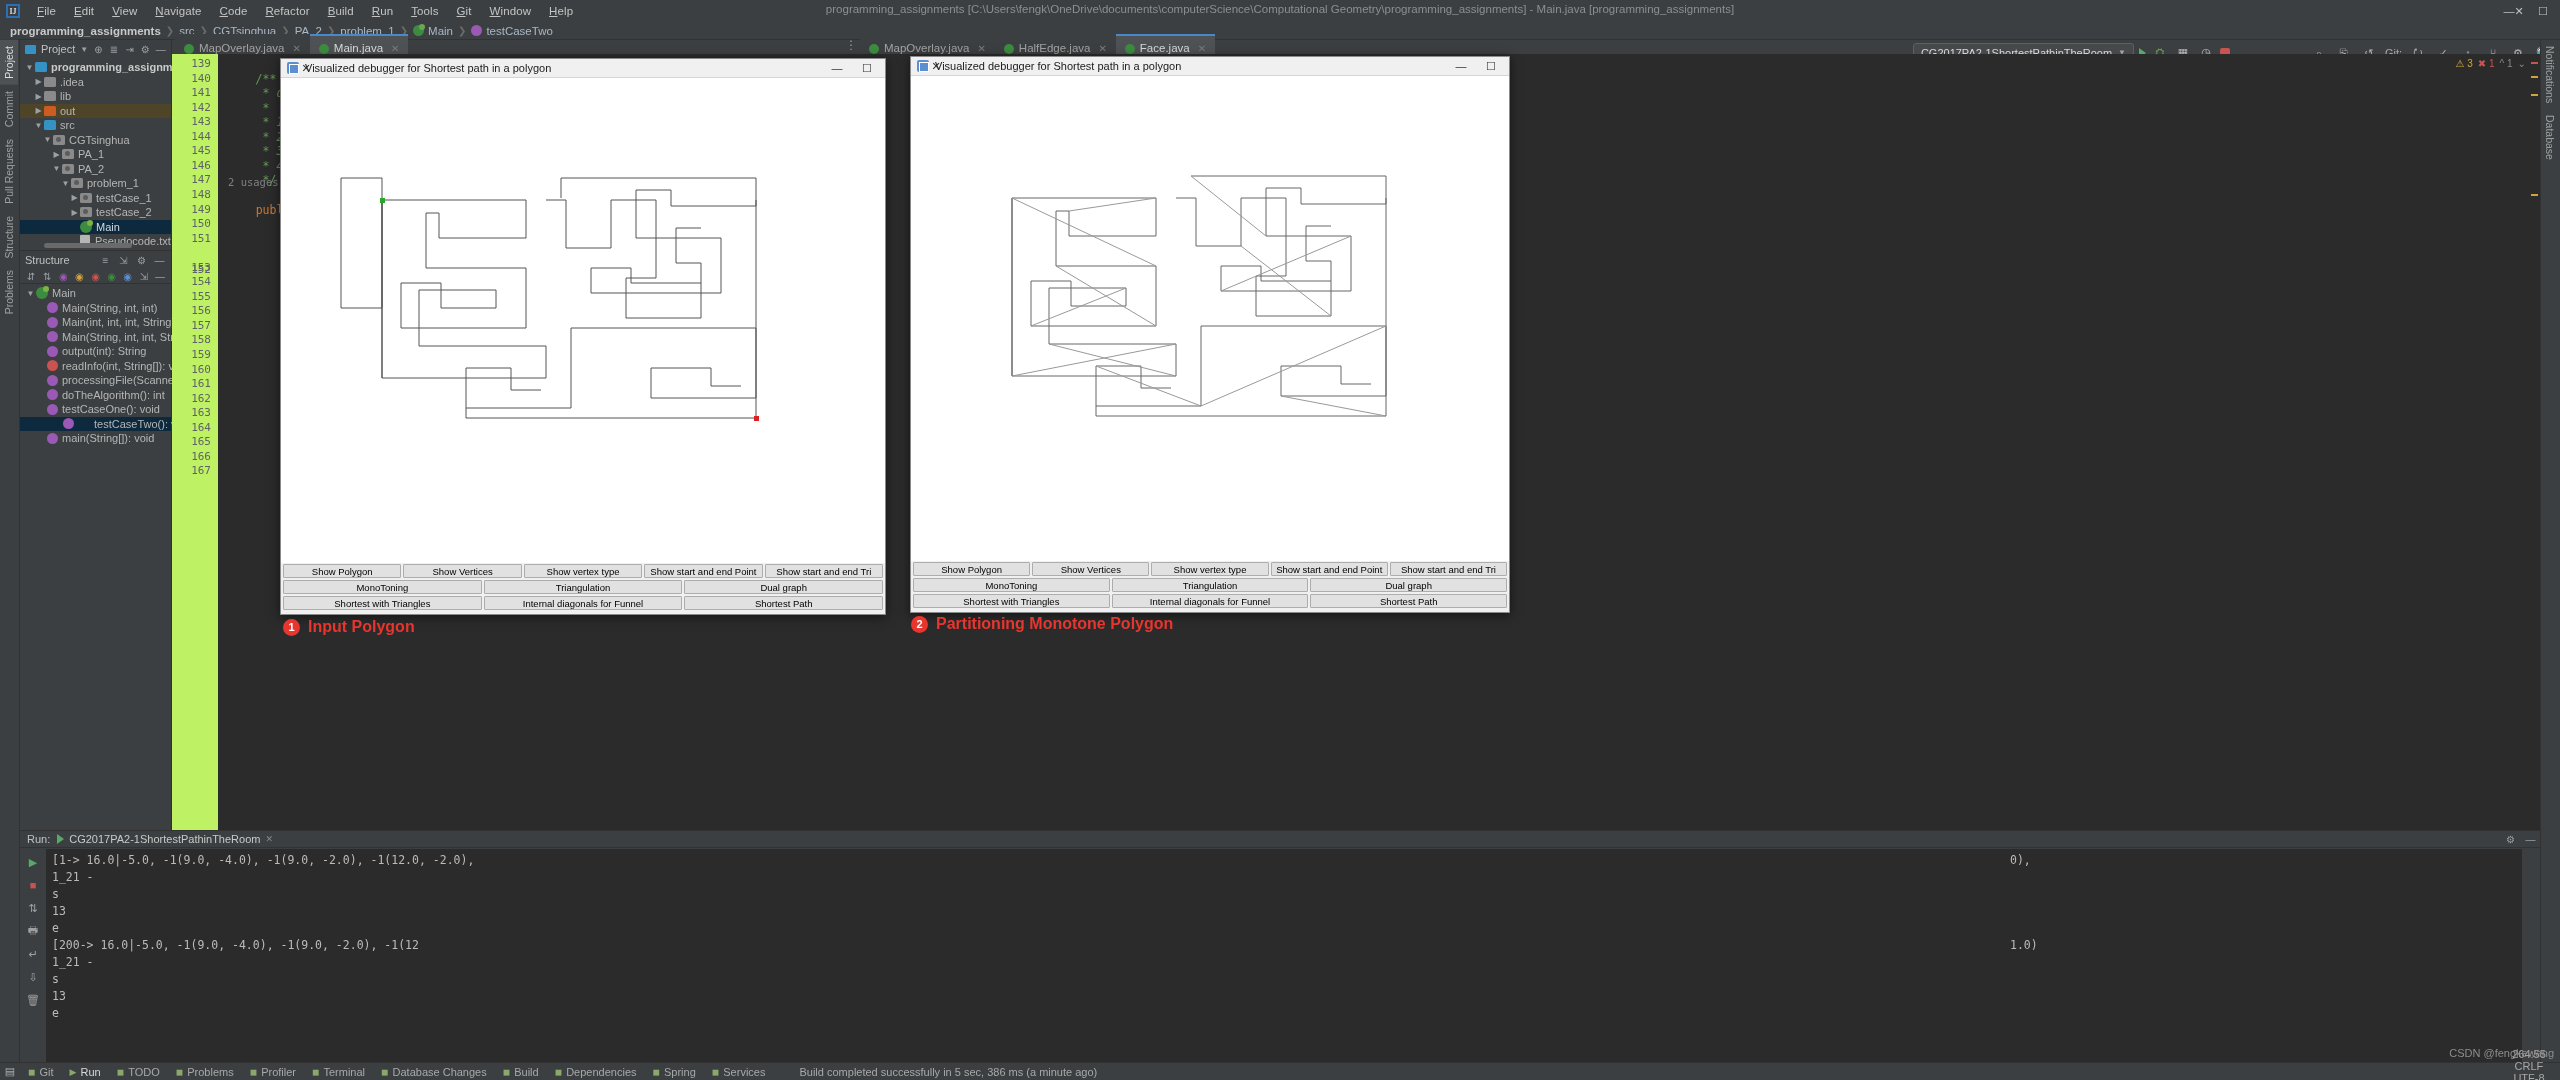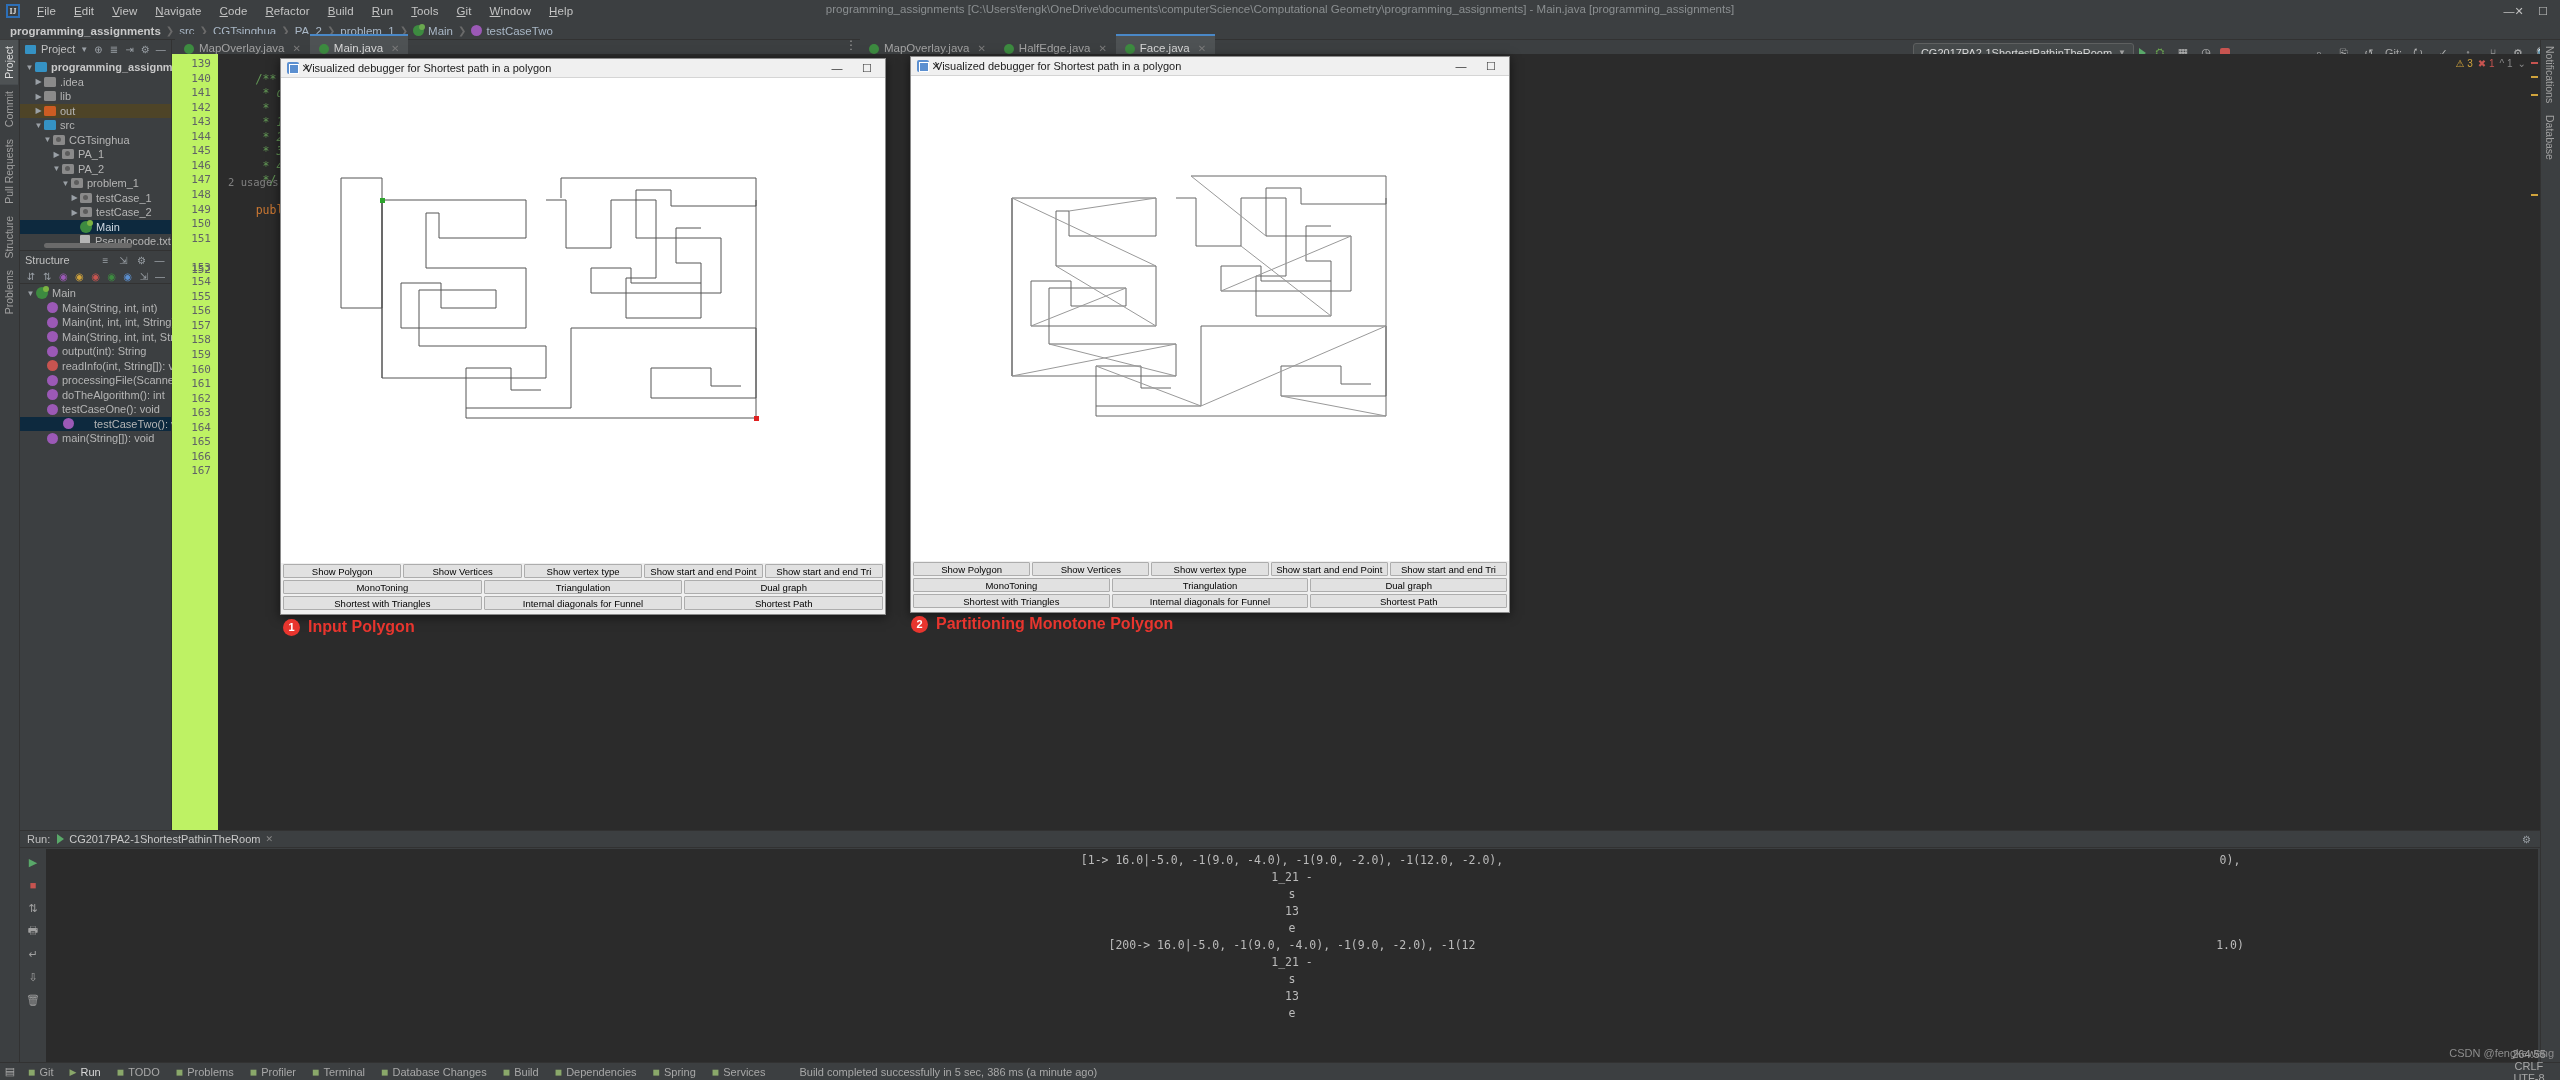--- a/index.html
+++ b/index.html
@@ -148,23 +148,22 @@
   .ln{position:absolute;right:7px;font-size:11px;color:#606366;font-family:"DejaVu Sans Mono",monospace;}
   .cl{position:absolute;left:10px;white-space:pre;}
   .c-com{color:#629755;font-style:italic;}
   .c-comg{color:#808080;font-style:italic;}
   .c-kw{color:#cc7832;}
   .c-txt{color:#a9b7c6;}
   .c-hint{color:#808080;font-size:10.5px;font-style:normal;}
 
   
   .runpanel{
-    position:absolute;left:20px;right:0;bottom:18px;height:232px;background:#3c3f41;
+    position:absolute;left:20px;right:16px;bottom:18px;height:232px;background:#3c3f41;
     border-top:1px solid #323232;
-    text-align:center;
   }
   .run-head{height:17px;display:flex;align-items:center;gap:7px;padding:0 7px;font-size:11px;color:#c0c0c0;border-bottom:1px solid #323232;}
   .run-tab{display:flex;align-items:center;gap:5px;color:#c9c9c9;}
   .run-console{
     position:absolute;left:26px;top:18px;right:22px;bottom:0;background:#2b2b2b;overflow:hidden;
     font-family:"DejaVu Sans Mono","Liberation Mono",monospace;font-size:11.5px;line-height:17px;
     color:#bbbbbb;padding:3px 6px;white-space:pre;
   }
   .run-side{position:absolute;left:0;top:18px;width:26px;bottom:0;background:#3c3f41;}
   .run-side .ib{width:20px;height:20px;margin:3px auto;display:flex;align-items:center;justify-content:center;font-size:11px;color:#a0a0a0;}

